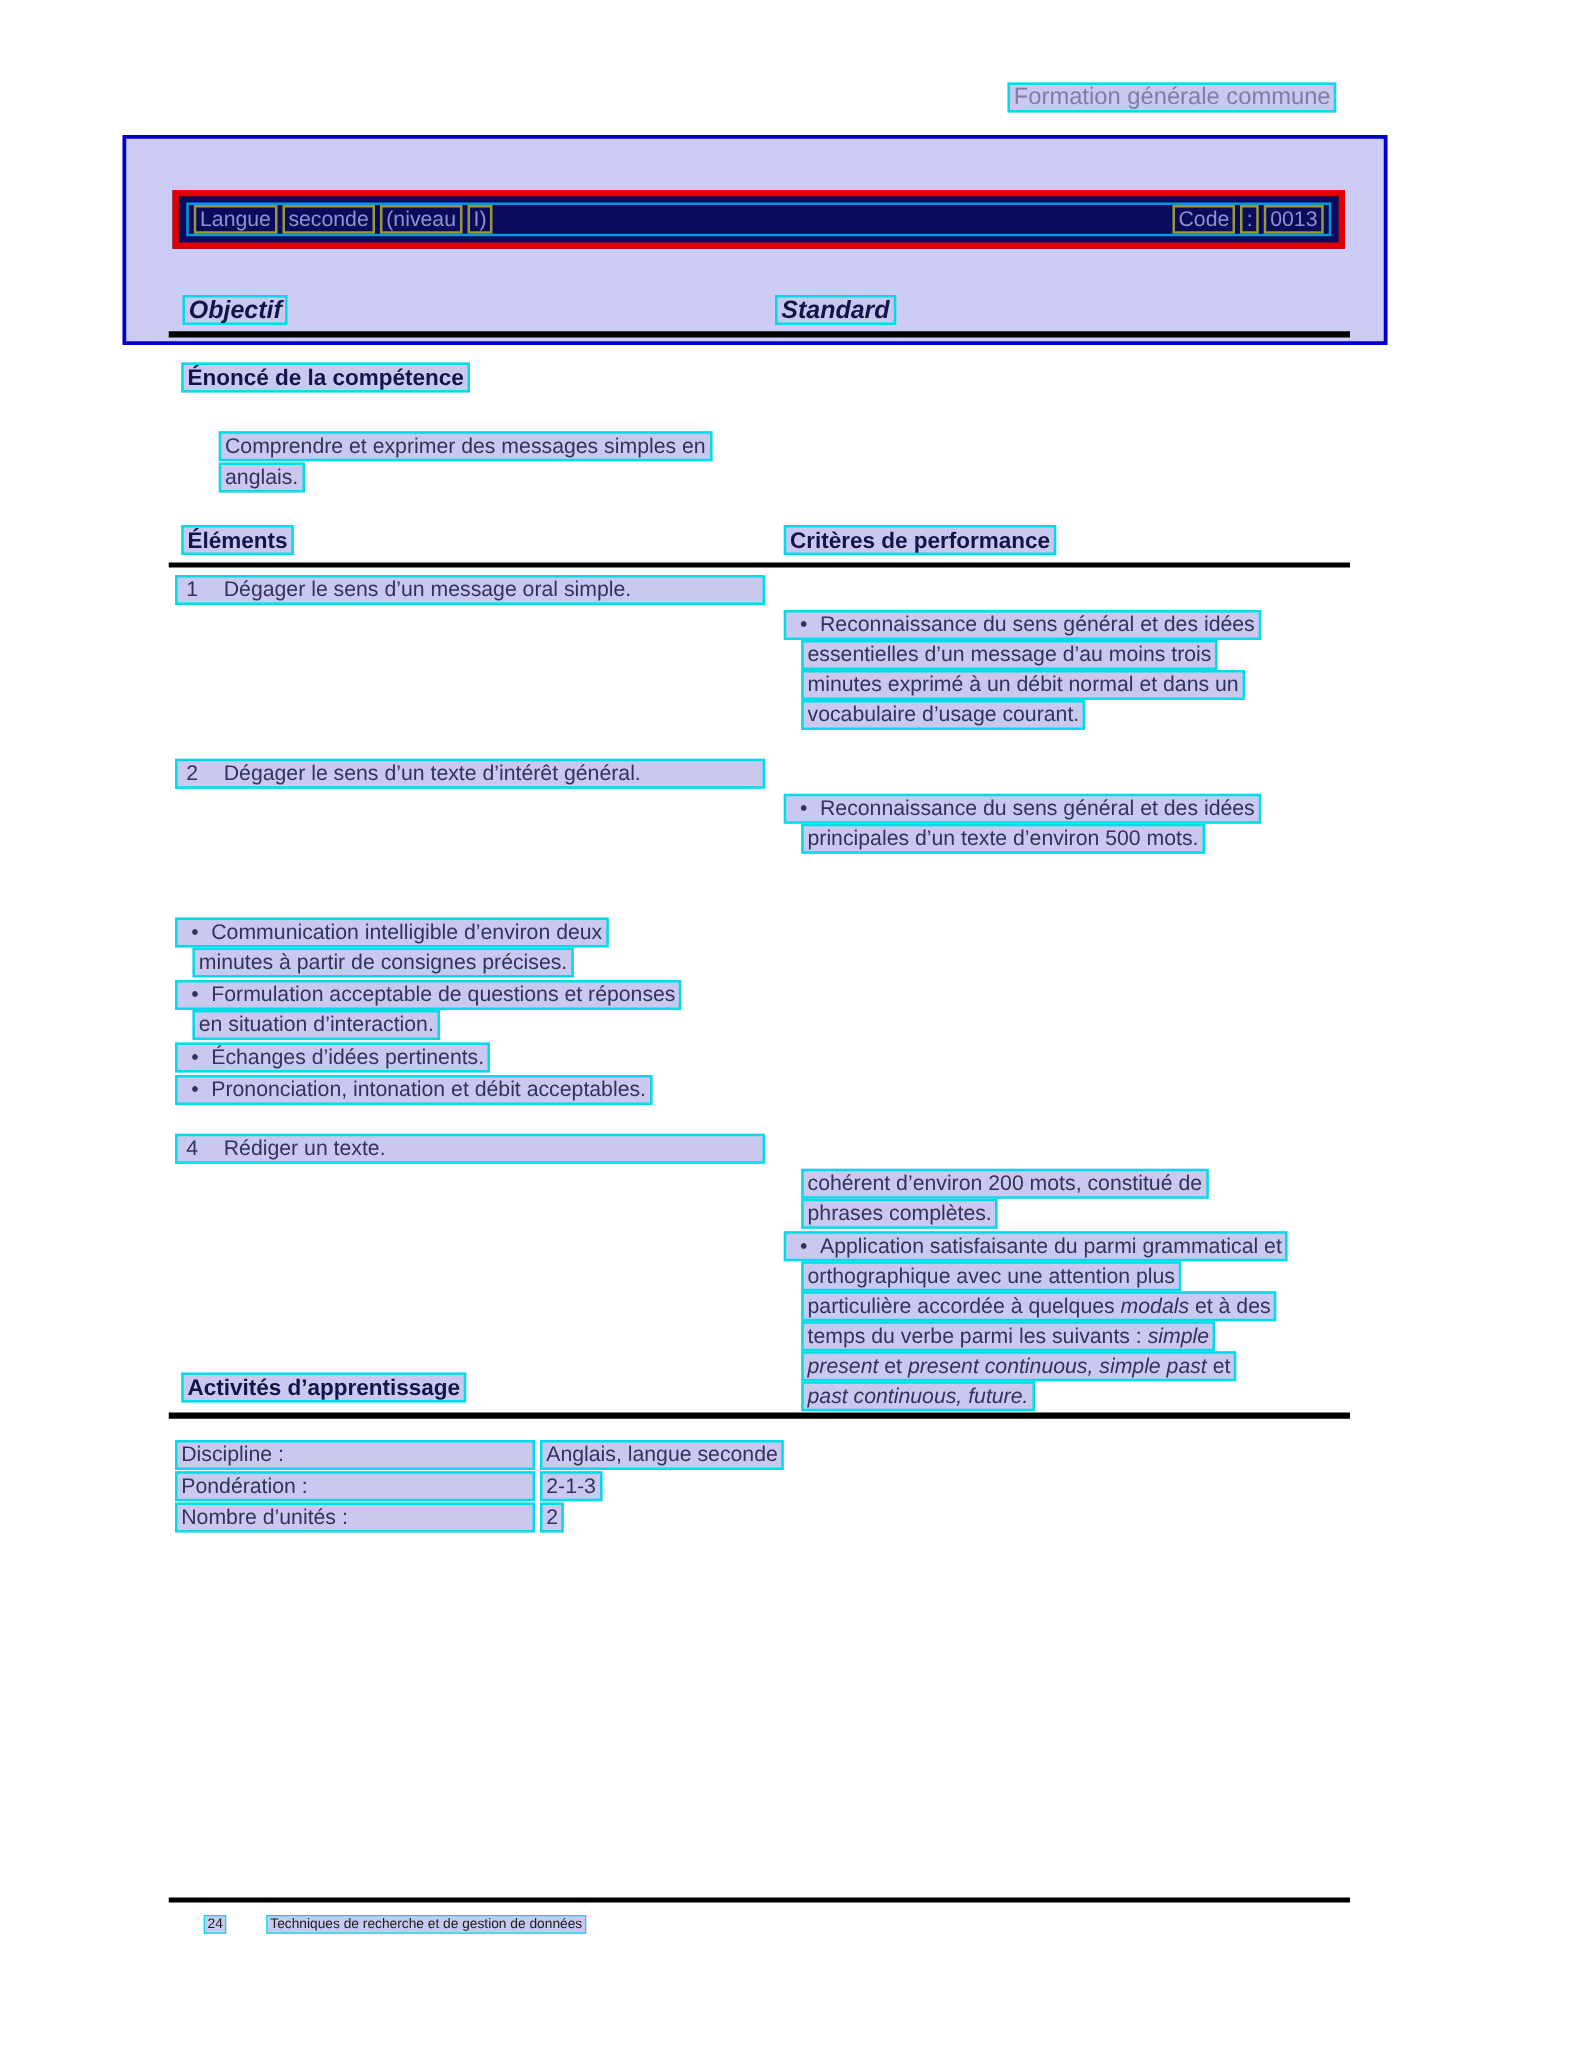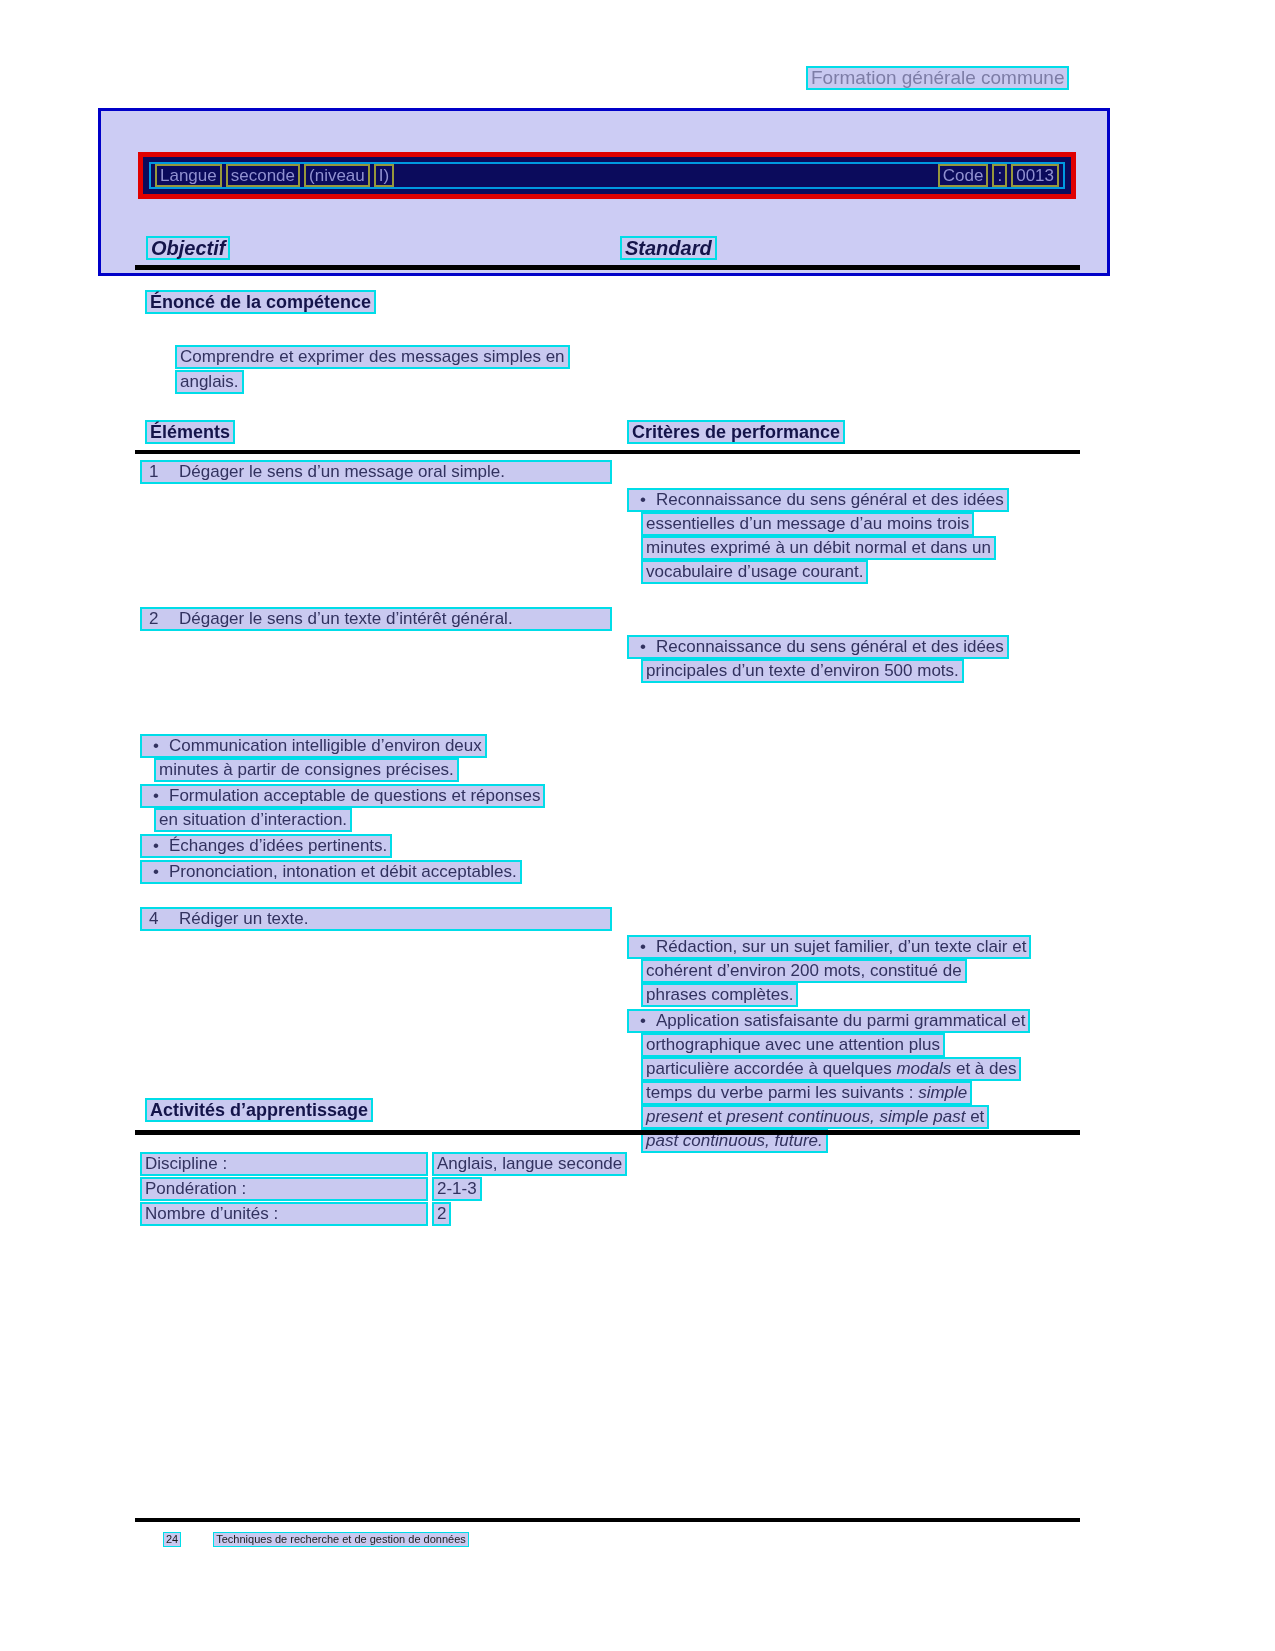--- a/index.html
+++ b/index.html
@@ -178,21 +178,20 @@
             <div class="hl block crit-line"><span class="dot">•</span><span>Prononciation, intonation et débit acceptables.</span></div>
           </div>
         </div>
       </div>
       <div class="row">
         <div class="cell-left">
           <div class="hl block element-line"><span class="num">4</span><span>Rédiger un texte.</span></div>
         </div>
         <div class="cell-right">
           <div class="crit">
-            <div class="hl block crit-line"><span class="dot">•</span><span>Rédaction, sur un sujet familier, d’un texte clair et</span></div>
             <div class="hl block crit-line cont"><span>cohérent d’environ 200 mots, constitué de</span></div>
             <div class="hl block crit-line cont"><span>phrases complètes.</span></div>
           </div>
           <div class="crit">
             <div class="hl block crit-line"><span class="dot">•</span><span>Application satisfaisante du parmi grammatical et</span></div>
             <div class="hl block crit-line cont"><span>orthographique avec une attention plus</span></div>
             <div class="hl block crit-line cont"><span>particulière accordée à quelques </span><span class="it">modals</span><span> et à des</span></div>
             <div class="hl block crit-line cont"><span>temps du verbe parmi les suivants : </span><span class="it">simple</span></div>
             <div class="hl block crit-line cont"><span class="it">present</span><span> et </span><span class="it">present continuous, simple past</span><span> et</span></div>
             <div class="hl block crit-line cont"><span class="it">past continuous, future.</span></div>

